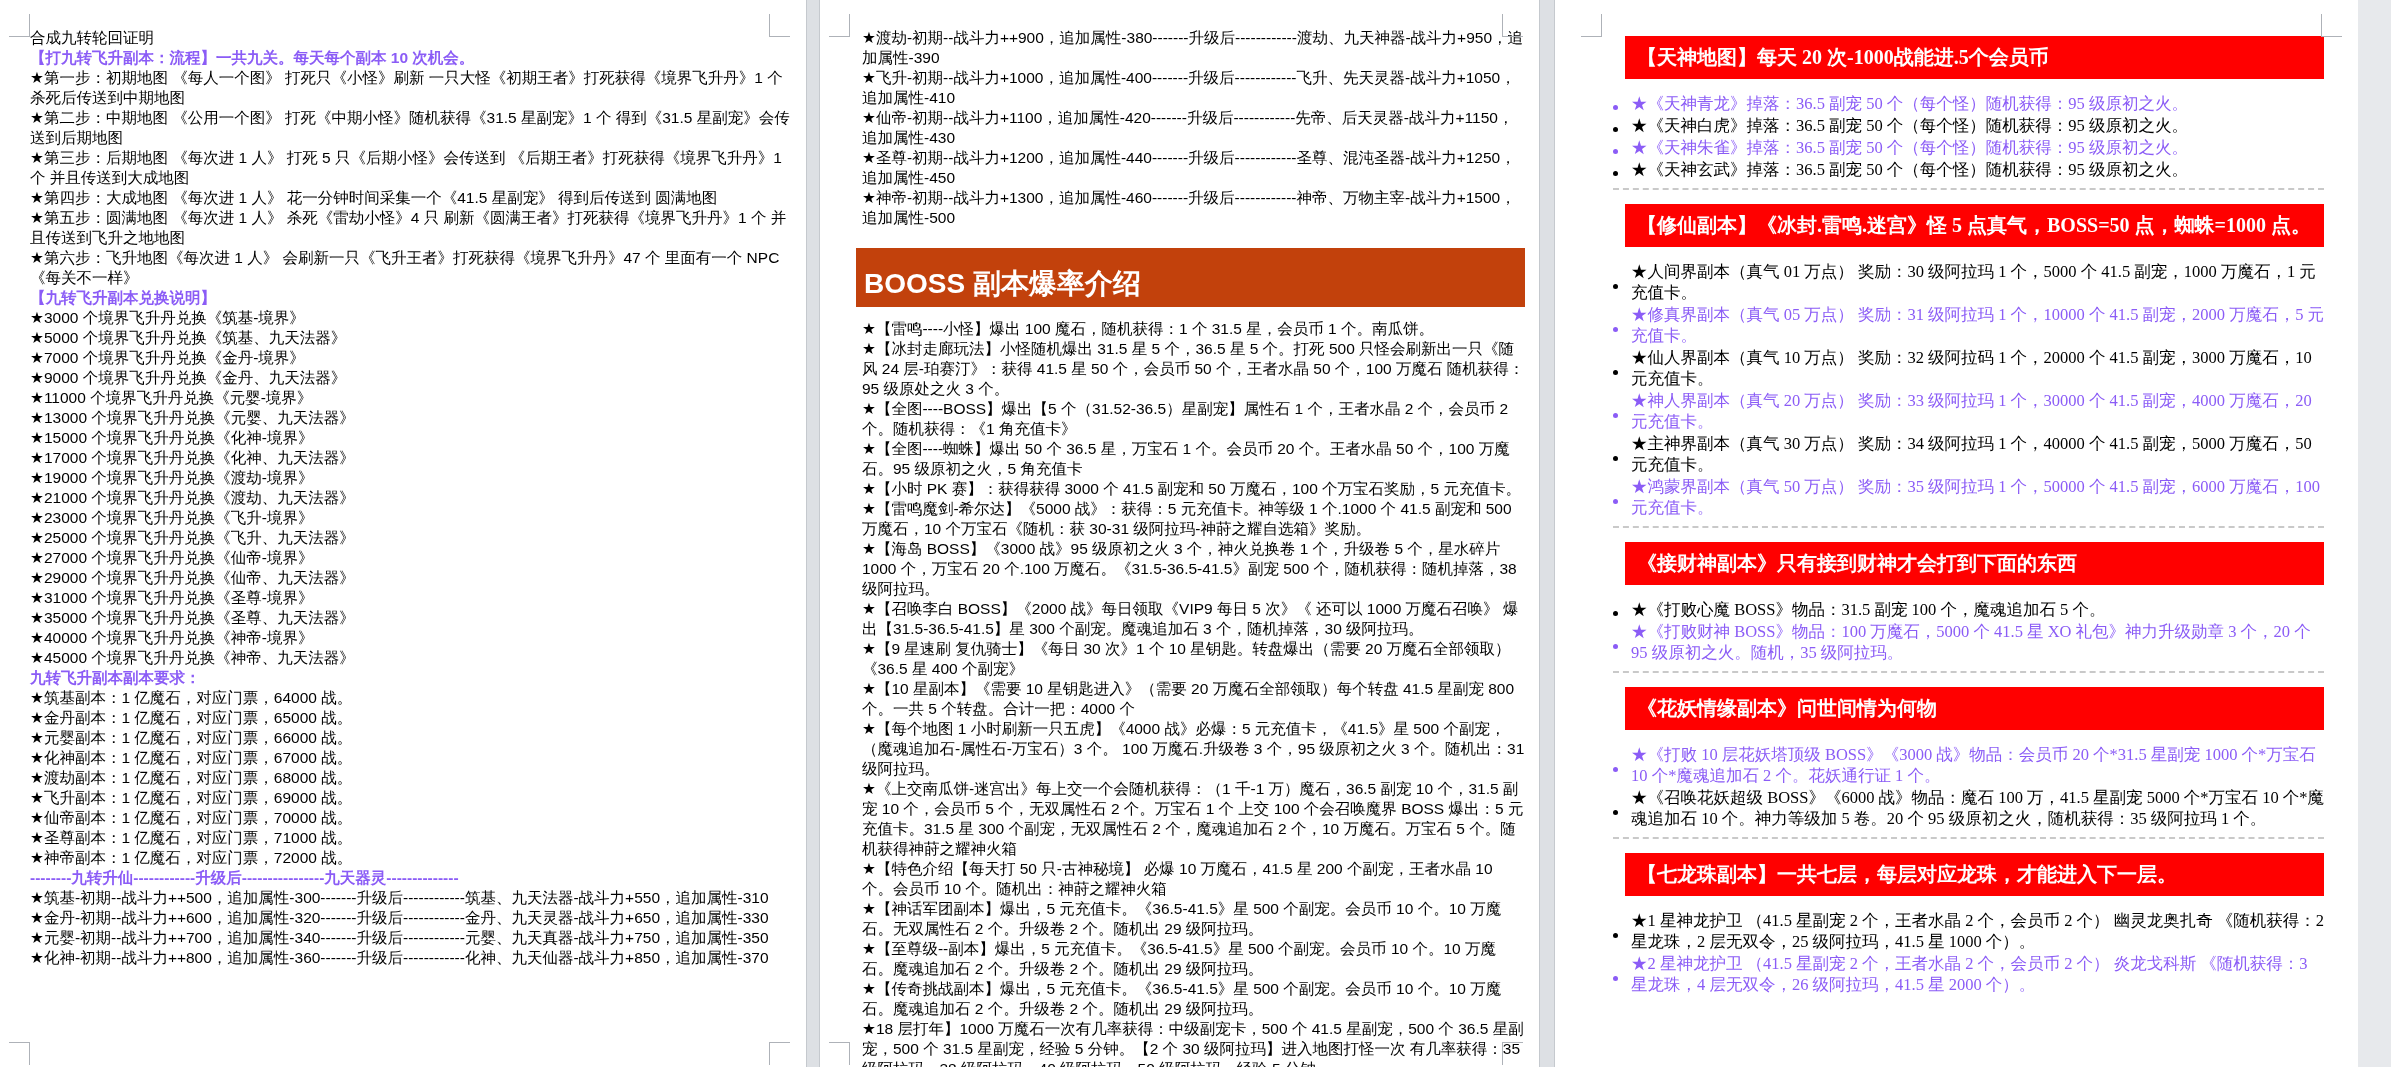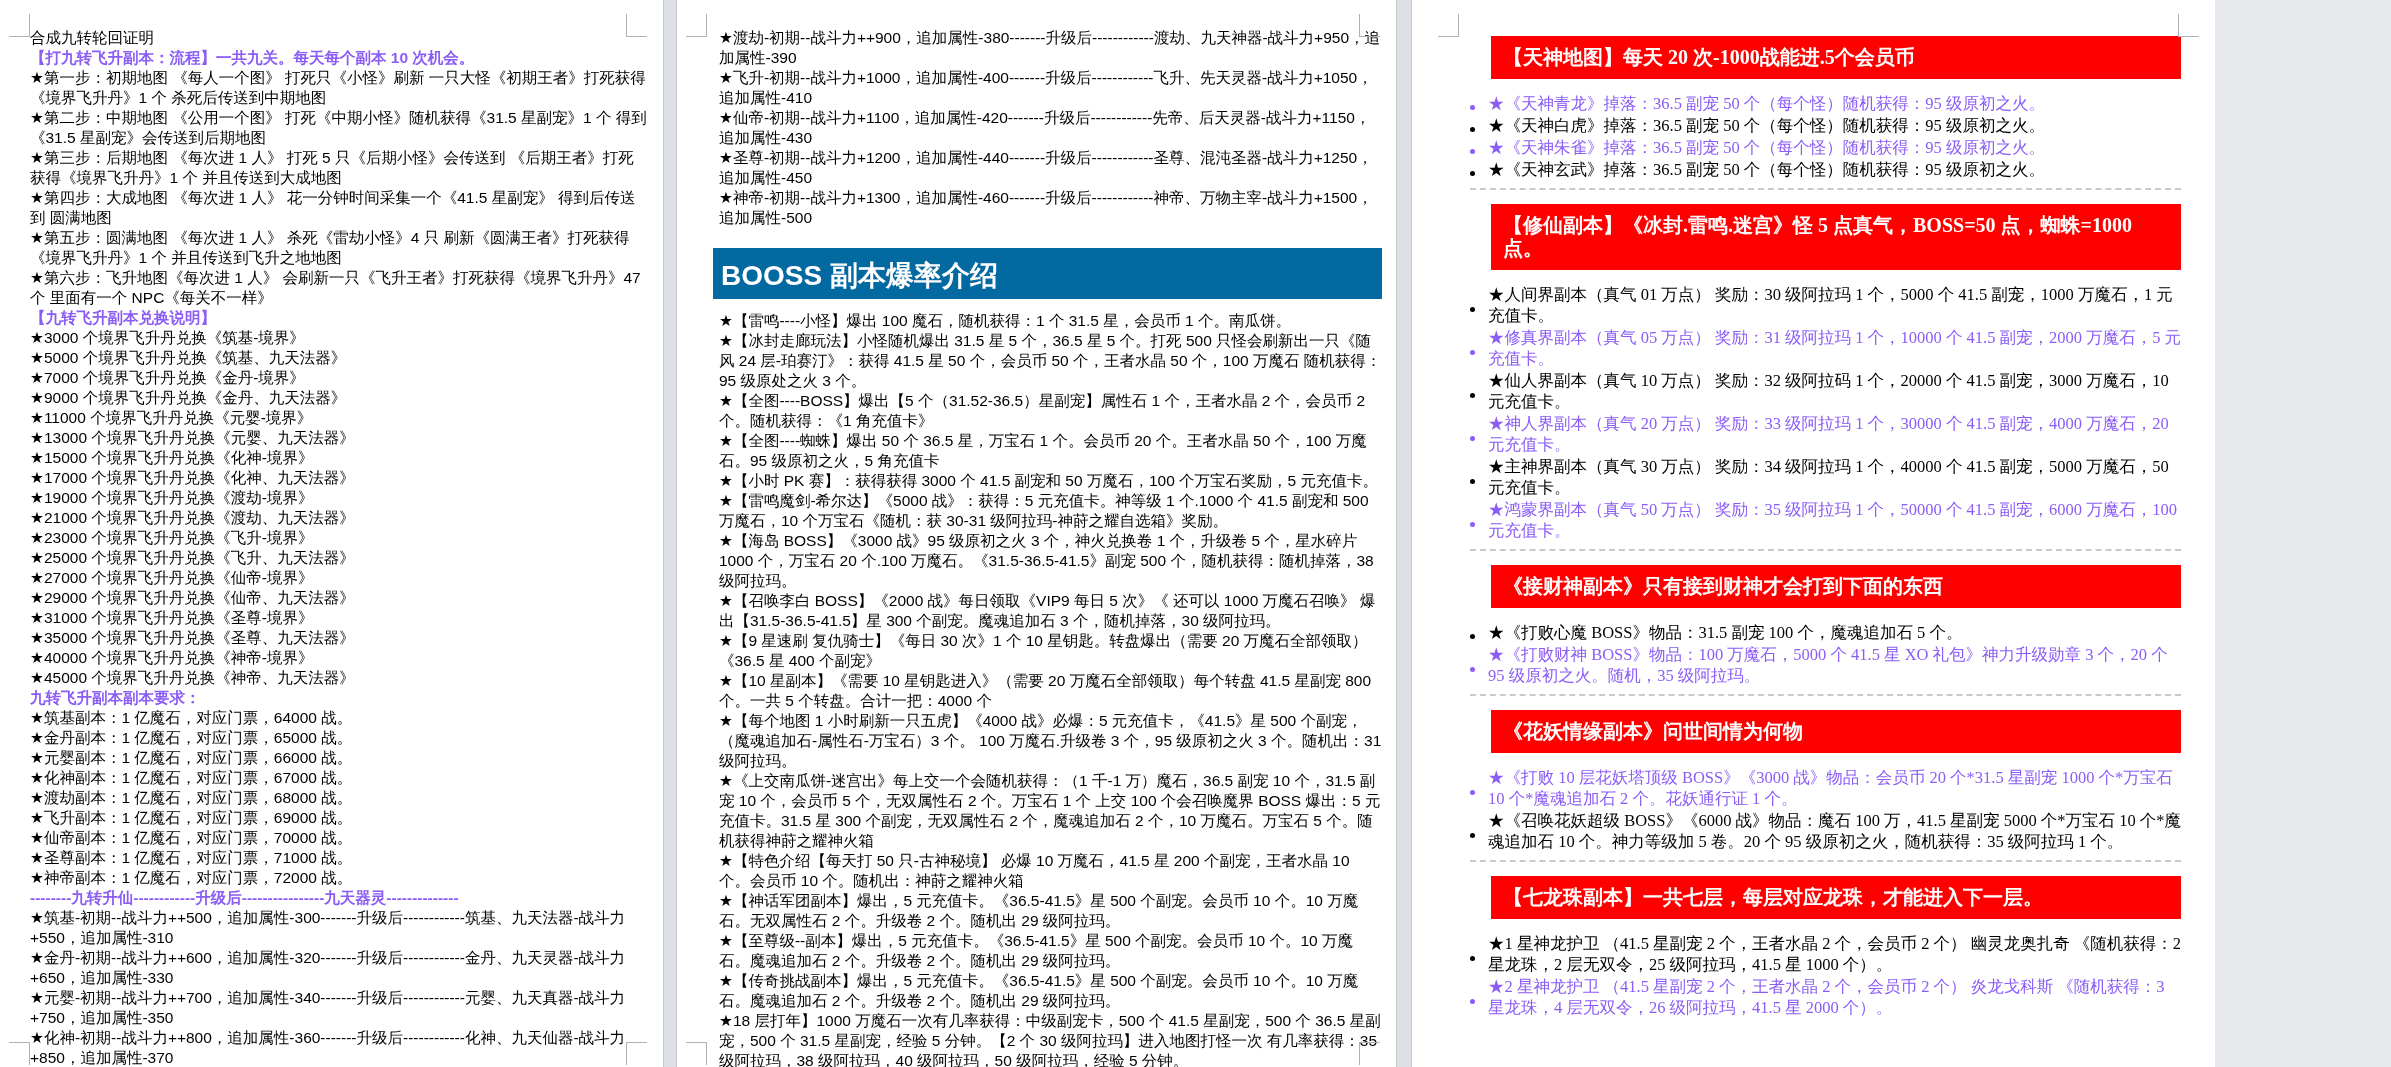--- a/index.html
+++ b/index.html
@@ -3,21 +3,21 @@
 <meta charset="utf-8">
 <style>
   html,body{margin:0;padding:0;}
   body{
     width:2391px;height:1067px;overflow:hidden;
     background:#e7e9ec;display:flex;
     font-family:"Liberation Sans","DejaVu Sans",sans-serif;
     color:#000;
   }
   .page{background:#ffffff;position:relative;height:1067px;box-sizing:border-box;overflow:hidden;}
-  .page-1{width:663px;}
+  .page-1{width:806px;}
   .page-2{width:719px;}
   .page-3{width:803px;}
   .gutter{background:#dde0e4;border-left:1px solid #c5c9ce;border-right:1px solid #c5c9ce;box-sizing:border-box;}
   .gutter-1{width:14px;}
   .gutter-2{width:16px;}
 
   
   .cm{position:absolute;width:20px;height:22px;border:0 solid #aeb2b8;}
   .cm.tl{top:14px;left:9px;border-right-width:1px;border-bottom-width:1px;}
   .cm.tr{top:14px;right:16px;border-left-width:1px;border-bottom-width:1px;}
@@ -31,30 +31,30 @@
   .c3{padding:36px 30px 0 58px;font-family:"Liberation Serif","DejaVu Serif",serif;
       font-size:16.5px;line-height:21px;}
 
   p.line{margin:0;}
   .red{color:#8b5cf6;}
   .black{color:#000000;}
   .bold{font-weight:bold;}
 
   
   .c2 .banner{
-    background:#0369a1;color:#ffffff;font-weight:bold;
+    background:#c2410c;color:#ffffff;font-weight:bold;
     font-size:28px;line-height:1.1;
-    padding:13px 4px 7px 8px;margin:20px 0 12px -6px;
+    padding:21px 4px 7px 8px;margin:20px 0 12px -6px;
     font-family:"Liberation Sans","DejaVu Sans",sans-serif;
   }
   
   .c3 .banner{
     background:#ff0000;color:#ffffff;font-weight:bold;
     font-size:20px;line-height:1.15;
-    padding:10px 12px;margin:14px 4px 14px 21px;
+    padding:10px 12px;margin:14px 4px 14px 12px;
   }
   .c3 .banner:first-child{margin-top:0;}
 
   .bullet{display:flex;margin:0 0 1px 0;align-items:center;}
   .dot{flex:0 0 auto;width:5px;height:5px;border-radius:50%;background:currentColor;margin:8px 13px 0 0;}
   .btxt{flex:1;}
 
   .dsep{border-top:2px dashed #c9c9c9;margin:8px 4px 8px 0;height:0;}
 </style>
 </head>

